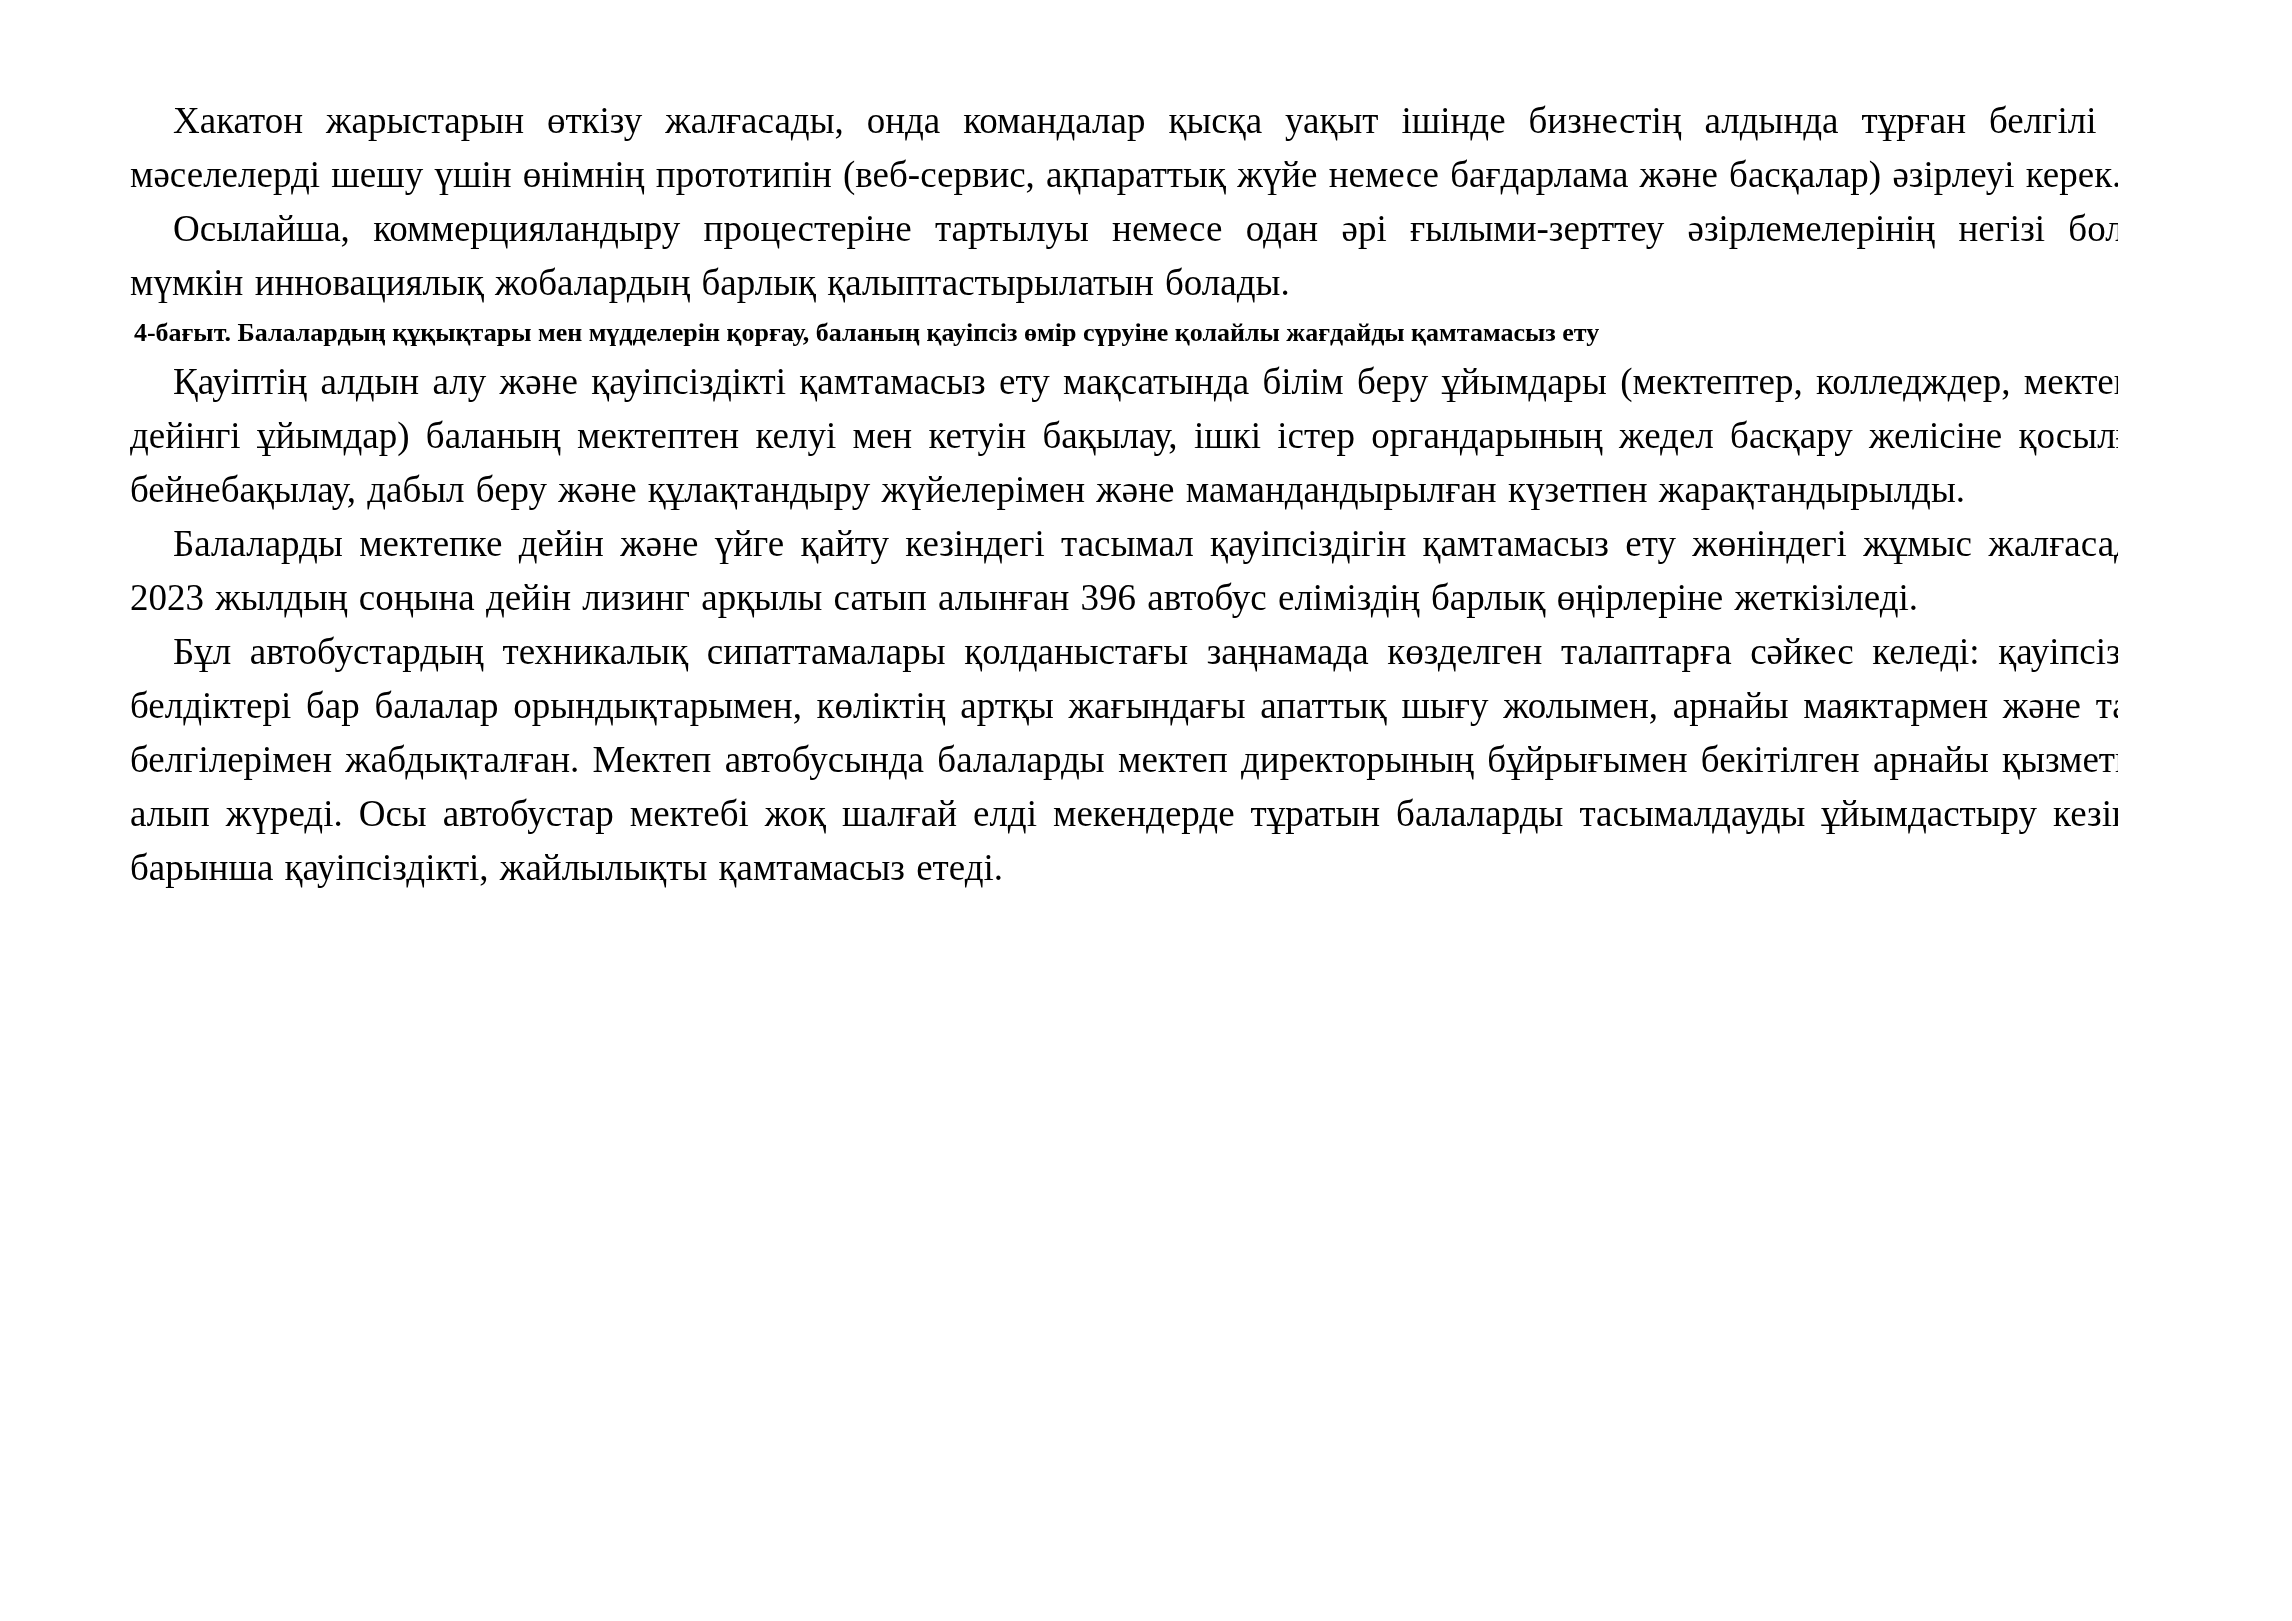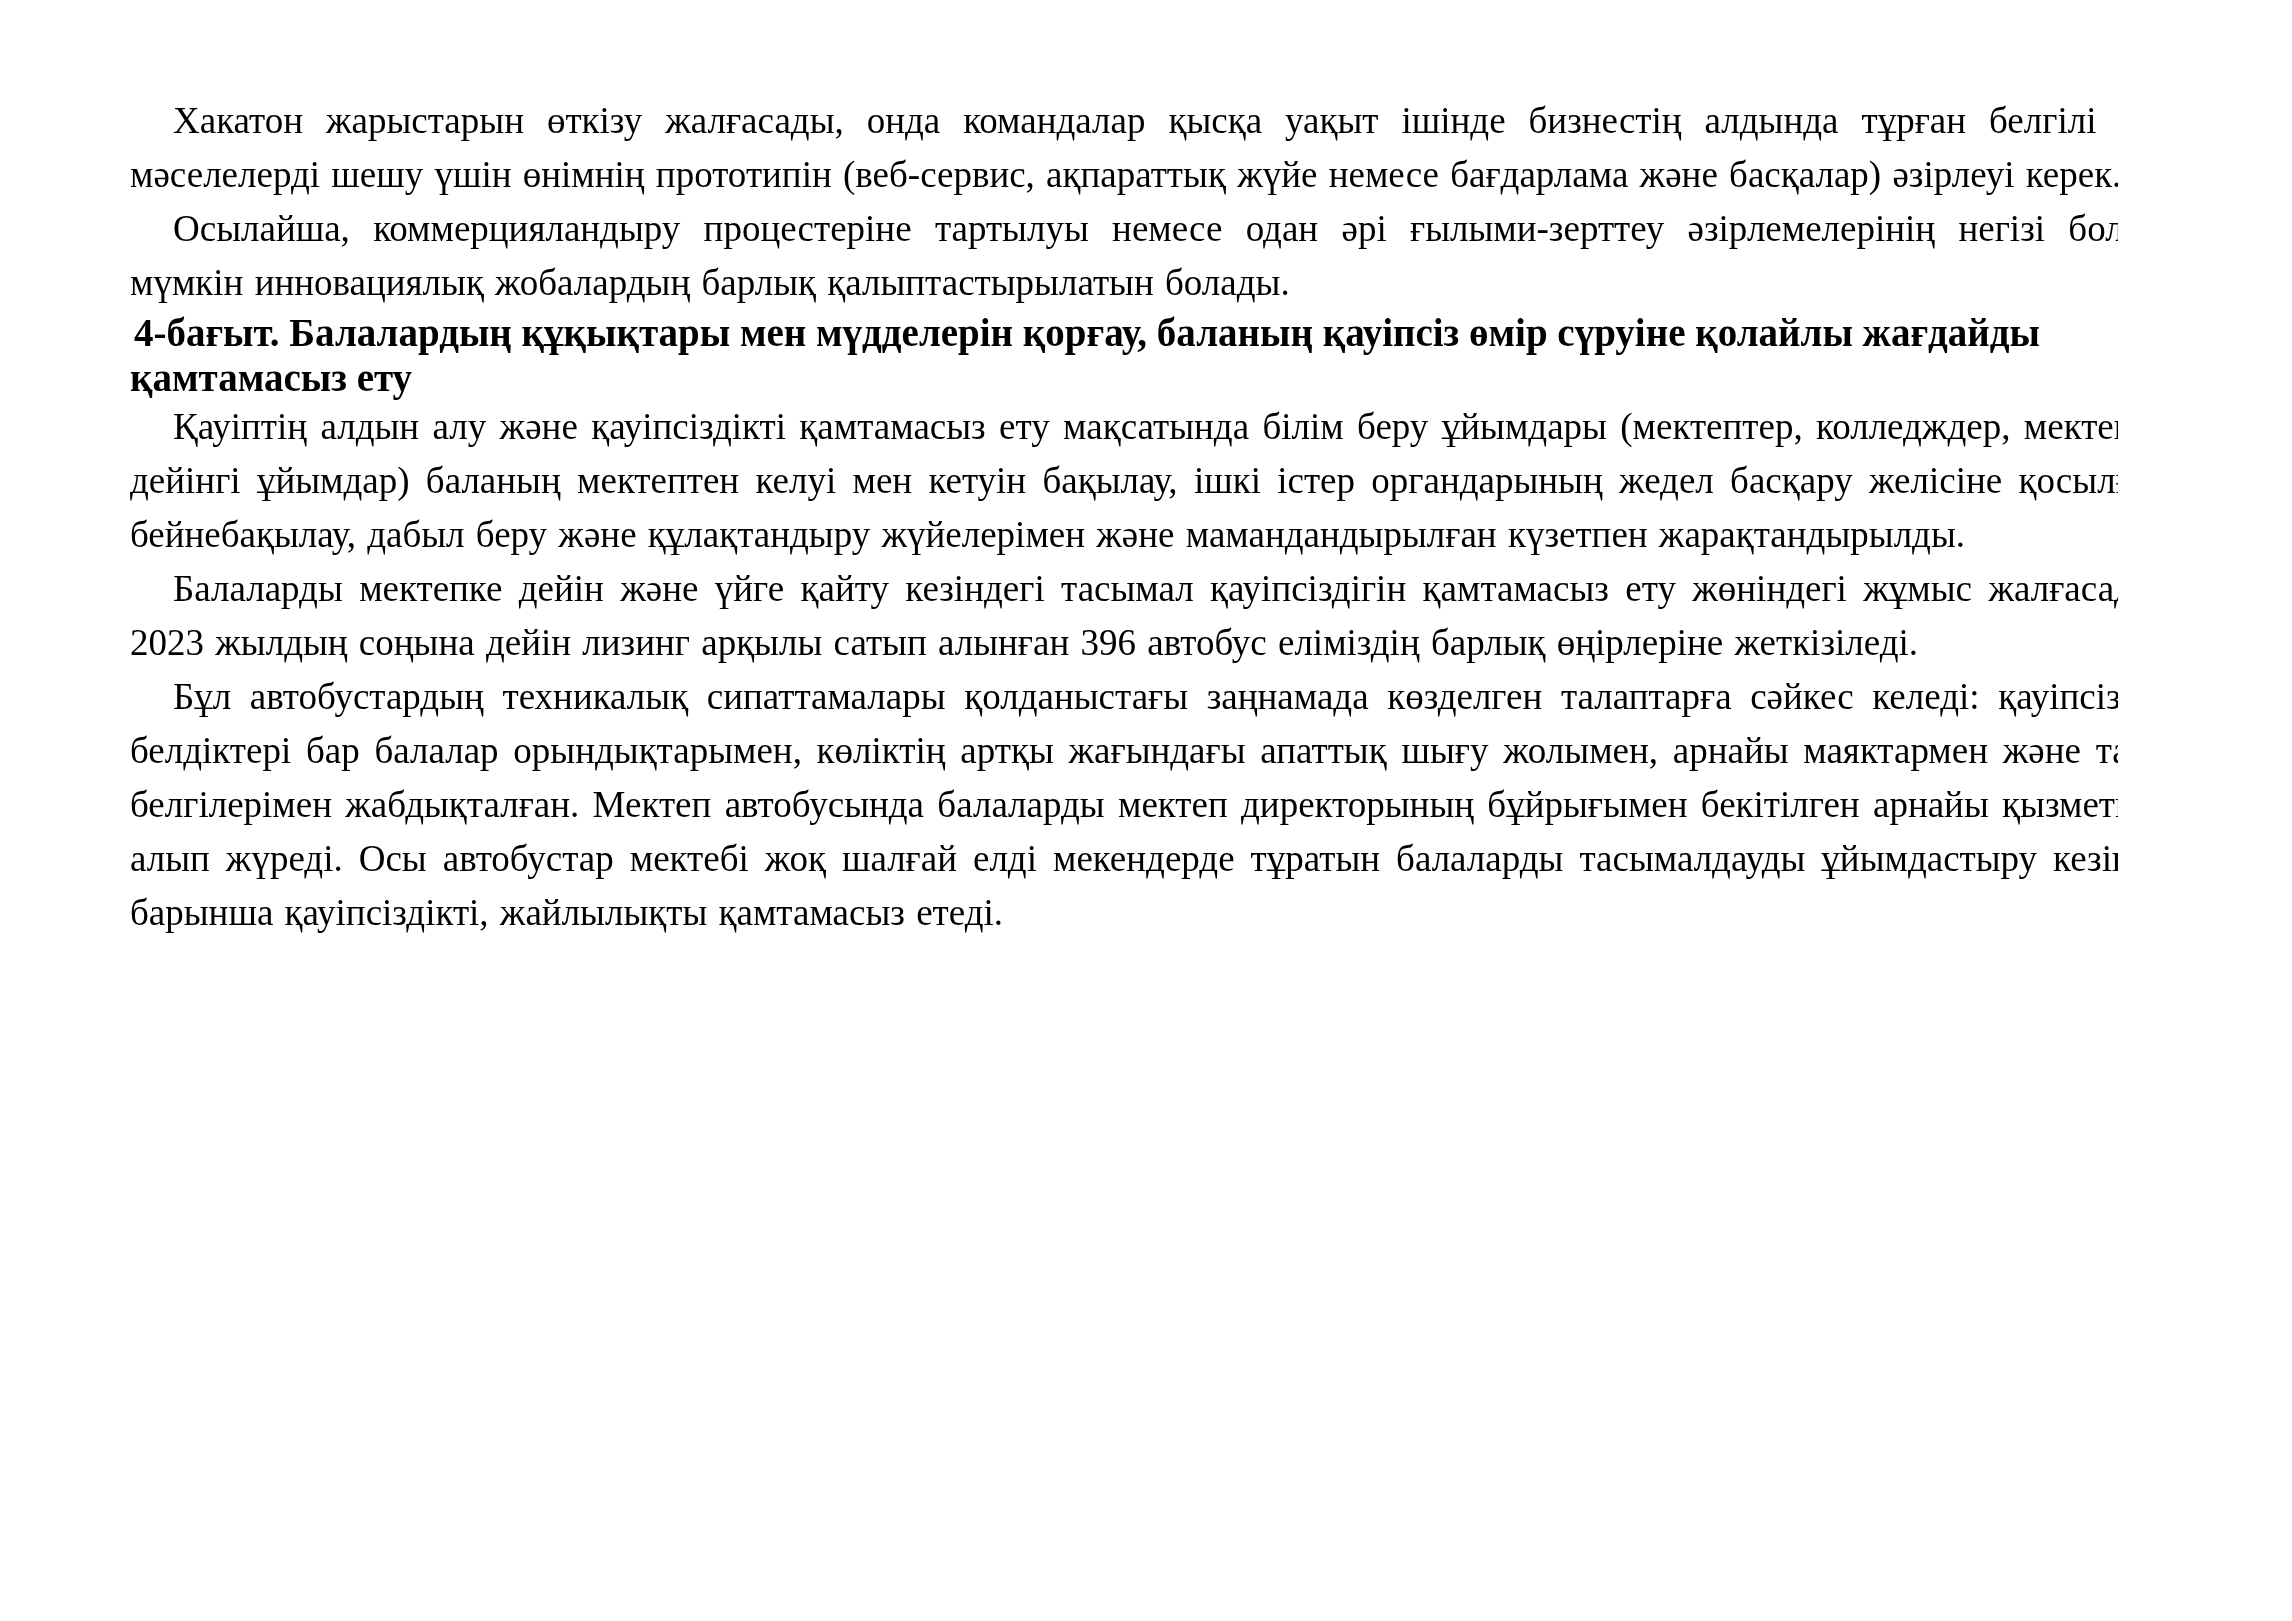--- a/index.html
+++ b/index.html
@@ -28,21 +28,21 @@
     font-size: 37px;
     line-height: 54px;
     text-align: justify;
     text-indent: 43px;
     word-spacing: 2px;
     color: #000000;
   }
   p.section-heading {
     margin: 0;
     padding: 0;
-    font-size: 39px;
+    font-size: 26px;
     line-height: 45px;
     font-weight: bold;
     text-align: left;
     text-indent: 3.9px;
     color: #000000;
   }
 </style>
 </head>
 <body>
 

